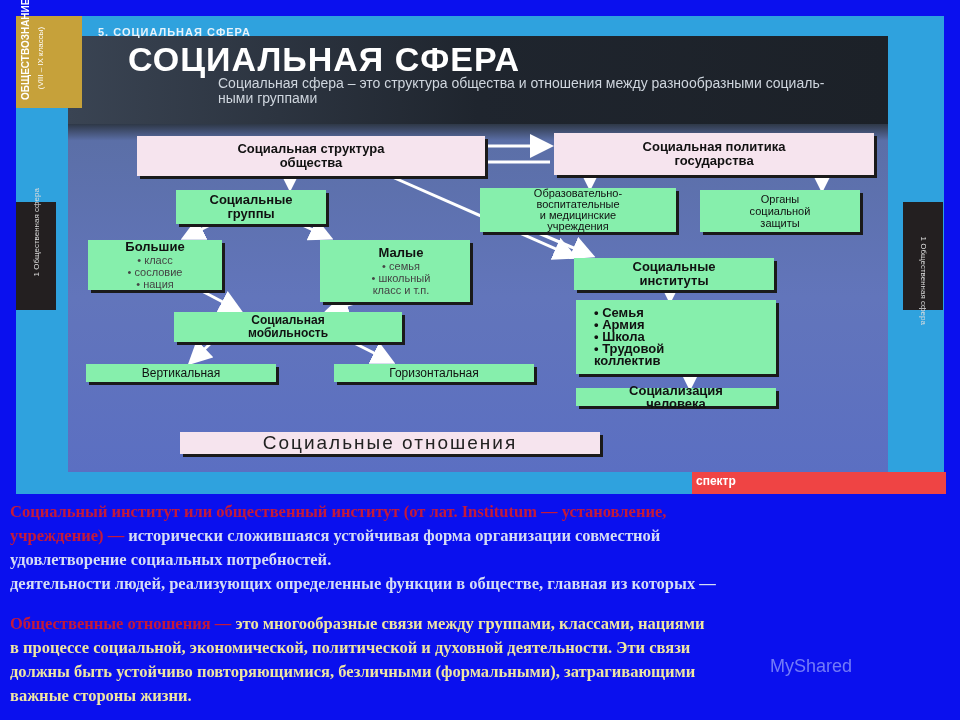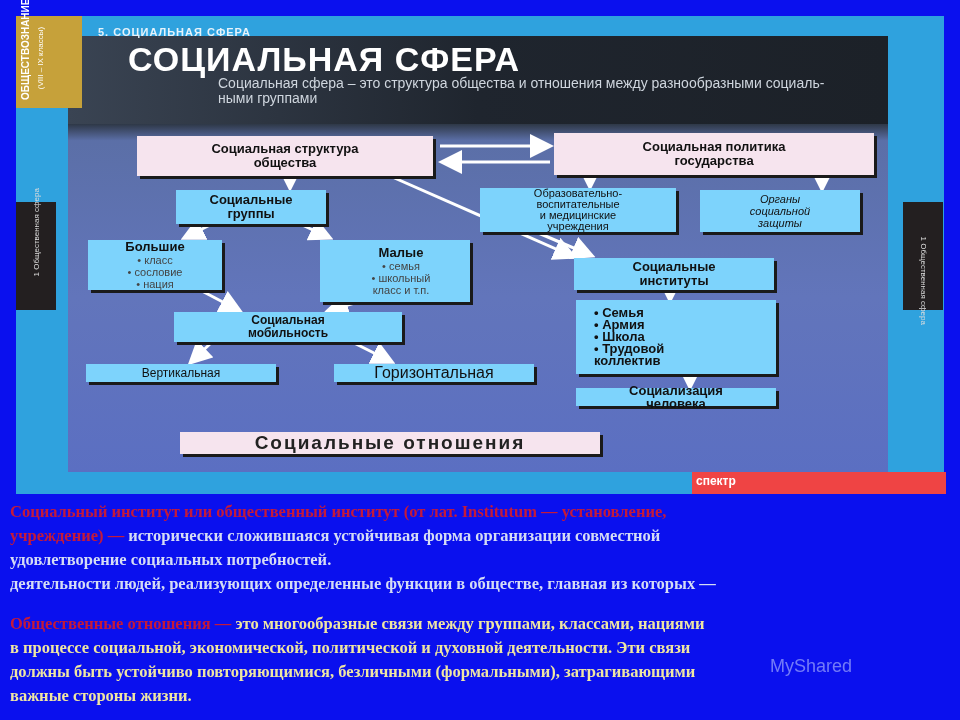--- a/index.html
+++ b/index.html
@@ -12,39 +12,39 @@
     #side-label-1 { left: 20px; top: 100px; transform: rotate(-90deg); transform-origin: left top; width: 84px; text-align: center; font-family: "Liberation Sans Narrow", "Liberation Sans", sans-serif; }
     #side-label-2 { left: 36px; top: 100px; transform: rotate(-90deg); transform-origin: left top; width: 84px; text-align: center; font-weight: normal; font-size: 8px; }
 
     #section-label { position: absolute; left: 98px; top: 26px; color: #e6f3fb; font-size: 11px; font-weight: bold; letter-spacing: 1px; }
     #photo-area { position: absolute; left: 68px; top: 36px; width: 820px; height: 436px; background: linear-gradient(180deg,#3f4857 0%, #2c3542 20%, #5b6fa7 24%, #6275bb 60%, #5b6fc2 100%); }
     #dark-head { position: absolute; left: 68px; top: 36px; width: 820px; height: 88px; background: linear-gradient(90deg,#3a4453 0%, #1f252e 50%, #1c2128 100%); }
 
     #main-title { position: absolute; left: 128px; top: 40px; font-size: 34px; font-weight: bold; color: #fff; letter-spacing: 1px; }
     #subtitle { position: absolute; left: 218px; top: 76px; width: 620px; font-size: 14px; line-height: 15px; color: #cfd6de; }
 
-    .box { position: absolute; background: #7dd3fc; color: #111; text-align: center; font-weight: bold; box-shadow: 3px 3px 0 #1a1a1a; line-height: 14px; font-size: 13px; display: flex; flex-direction: column; justify-content: center; align-items: center; }
+    .box { position: absolute; background: #86efac; color: #111; text-align: center; font-weight: bold; box-shadow: 3px 3px 0 #1a1a1a; line-height: 14px; font-size: 13px; display: flex; flex-direction: column; justify-content: center; align-items: center; }
     .pink { background: #f6e4ee; }
     .box .sub { font-weight: normal; font-size: 11px; color: #444; text-align: left; line-height: 12px; }
     .box .head { font-size: 13px; }
 
-    #box-structure { left: 137px; top: 136px; width: 296px; height: 40px; }
+    #box-structure { left: 137px; top: 136px; width: 348px; height: 40px; }
     #box-policy { left: 554px; top: 133px; width: 320px; height: 42px; }
     #box-groups { left: 176px; top: 190px; width: 150px; height: 34px; }
     #box-edu { left: 480px; top: 188px; width: 196px; height: 44px; font-weight: normal; font-size: 11px; line-height: 11px; }
-    #box-organs { left: 700px; top: 190px; width: 160px; height: 42px; font-weight: normal; font-size: 11px; line-height: 12px; font-style: italic; }
+    #box-organs { left: 700px; top: 190px; width: 160px; height: 42px; font-weight: normal; font-size: 11px; line-height: 12px; }
     #box-big { left: 88px; top: 240px; width: 134px; height: 50px; }
     #box-small { left: 320px; top: 240px; width: 150px; height: 62px; padding-left: 12px; }
     #box-institutes { left: 574px; top: 258px; width: 200px; height: 32px; }
     #box-mobility { left: 174px; top: 312px; width: 228px; height: 30px; font-size: 12px; line-height: 13px; }
     #box-list-inst { left: 576px; top: 300px; width: 200px; height: 74px; align-items: flex-start; padding-left: 18px; text-align: left; font-size: 13px; line-height: 12px; }
     #box-vertical { left: 86px; top: 364px; width: 190px; height: 18px; font-weight: normal; font-size: 12px; }
-    #box-horizontal { left: 334px; top: 364px; width: 200px; height: 18px; font-weight: normal; font-size: 16px; }
+    #box-horizontal { left: 334px; top: 364px; width: 200px; height: 18px; font-weight: normal; font-size: 12px; }
     #box-socialization { left: 576px; top: 388px; width: 200px; height: 18px; font-size: 13px; line-height: 13px; }
-    #box-relations { left: 180px; top: 432px; width: 420px; height: 22px; font-weight: bold; font-size: 19px; letter-spacing: 2px; color: #222; }
+    #box-relations { left: 180px; top: 432px; width: 420px; height: 22px; font-weight: normal; font-size: 19px; letter-spacing: 2px; color: #222; }
 
     svg#arrows { position: absolute; left: 0; top: 0; width: 960px; height: 720px; pointer-events: none; }
 
     .black-tab { position: absolute; background: #231f20; }
     #tab-left { left: 16px; top: 202px; width: 40px; height: 108px; }
     #tab-right { left: 903px; top: 202px; width: 40px; height: 108px; }
     .tab-text { position: absolute; color: #ddd; font-size: 8px; transform: rotate(-90deg); white-space: nowrap; }
     #tab-left-text { left: 0px; top: 50px; width: 40px; text-align: center; }
     #tab-right-text { left: 0px; top: 50px; width: 40px; text-align: center; transform: rotate(90deg); }
 

